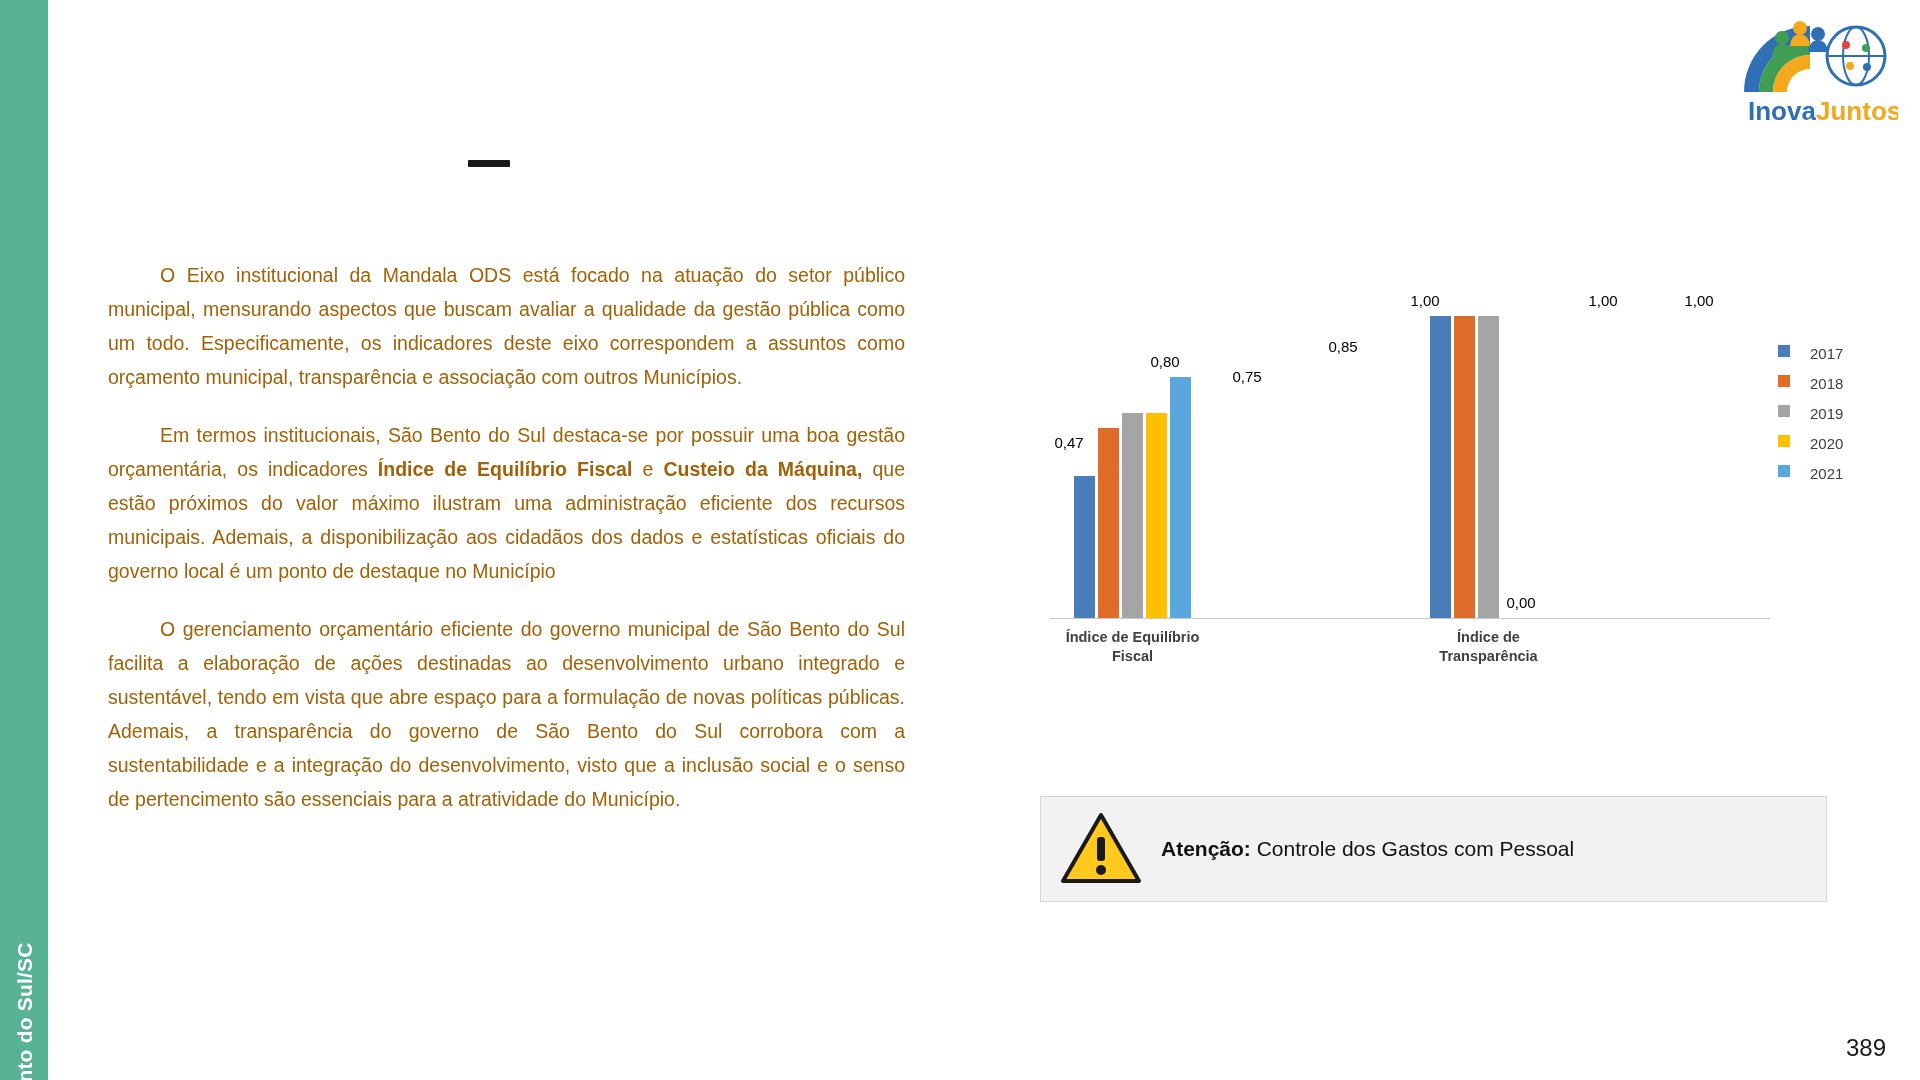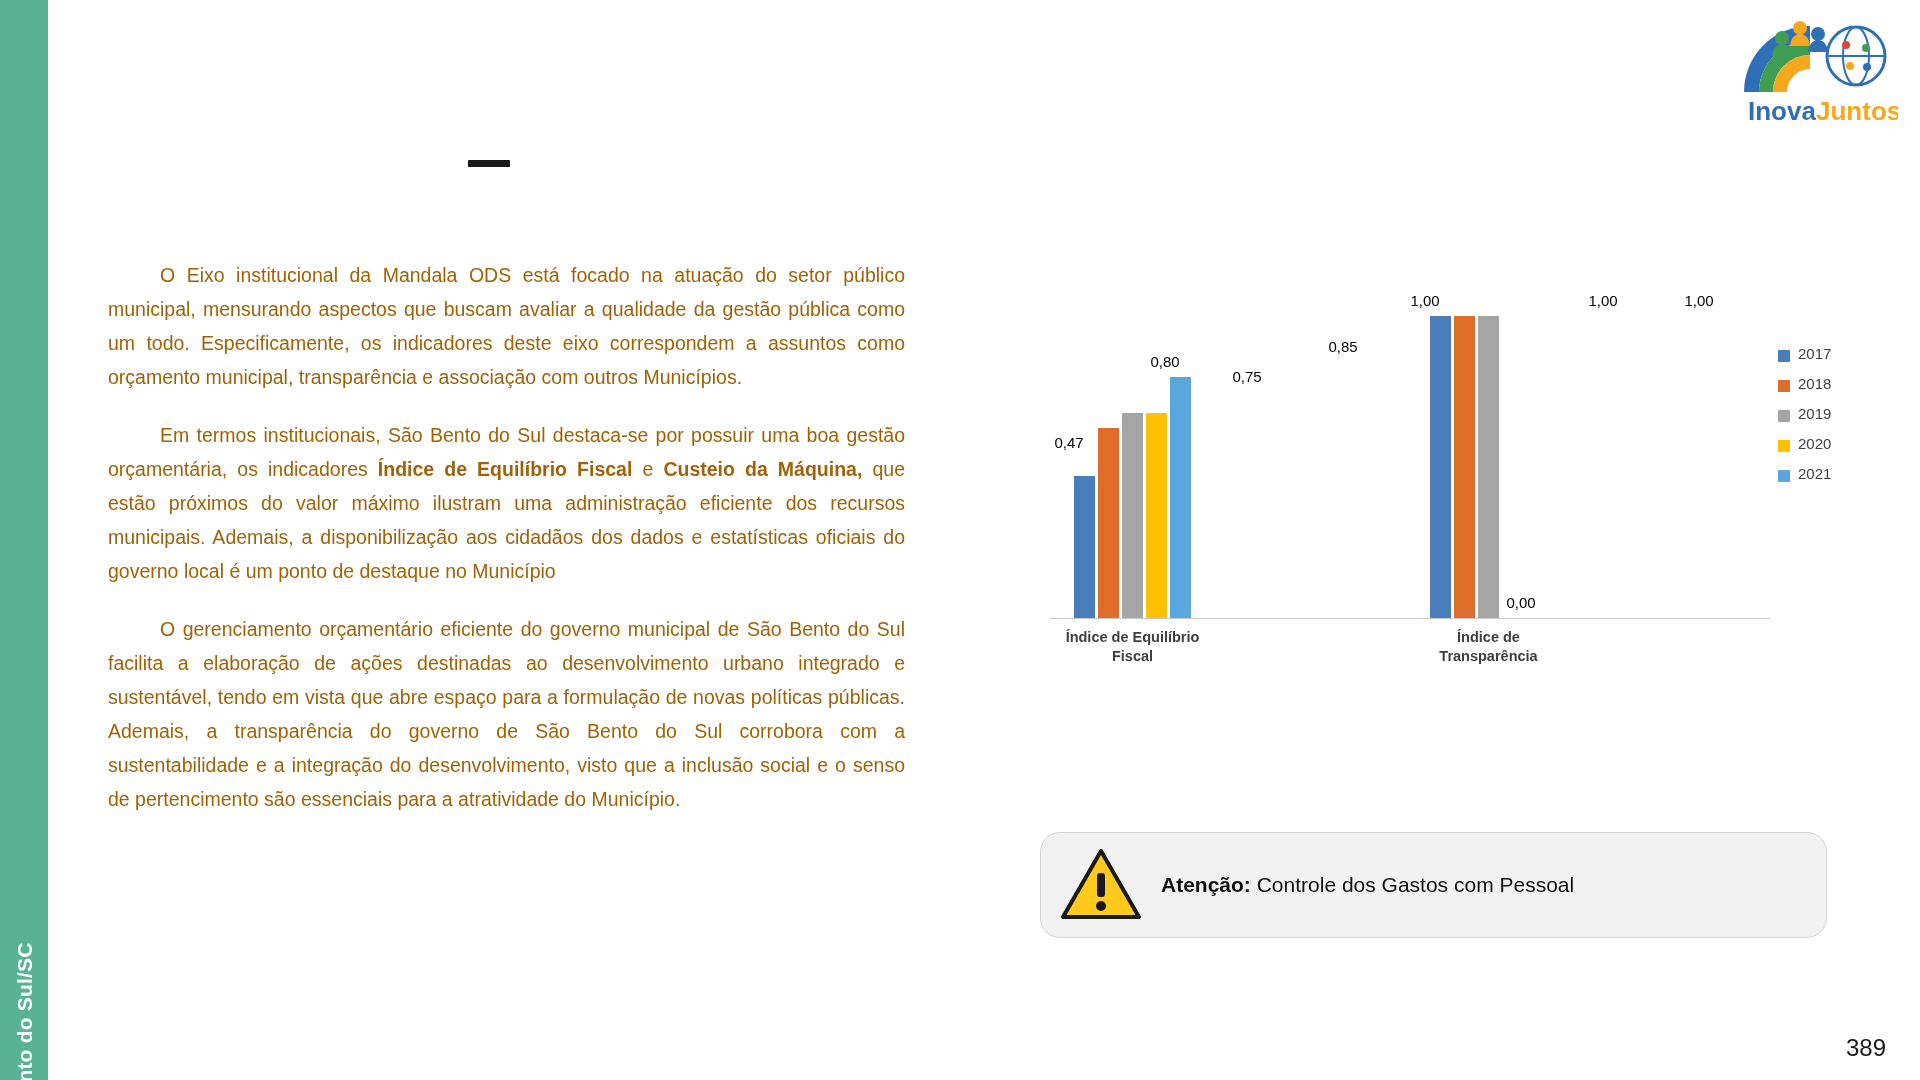--- a/index.html
+++ b/index.html
@@ -144,43 +144,43 @@
   }
   .legend {
     position: absolute;
     left: 748px;
     top: 95px;
     font-size: 15px;
     color: #404040;
   }
   .legend-row {
     display: flex;
-    align-items: flex-end;
-    gap: 8px;
+    align-items: flex-start;
+    gap: 20px;
     margin-bottom: 13px;
   }
   .legend-swatch {
     width: 12px;
     height: 12px;
     display: inline-block;
   }
 
   
   .callout {
     position: absolute;
     left: 1040px;
     width: 785px;
     height: 104px;
     background: #f2f2f2;
     border: 1px solid #d4d4d4;
     display: flex;
     align-items: center;
   }
   .callout.positive { top: 707px; }
-  .callout.warning { top: 832px; border-radius: 20px; }
+  .callout.warning { top: 796px; }
   .callout-icon {
     width: 120px;
     height: 104px;
     display: flex;
     align-items: center;
     justify-content: center;
     flex: 0 0 auto;
   }
   .callout-text {
     font-size: 21px;

